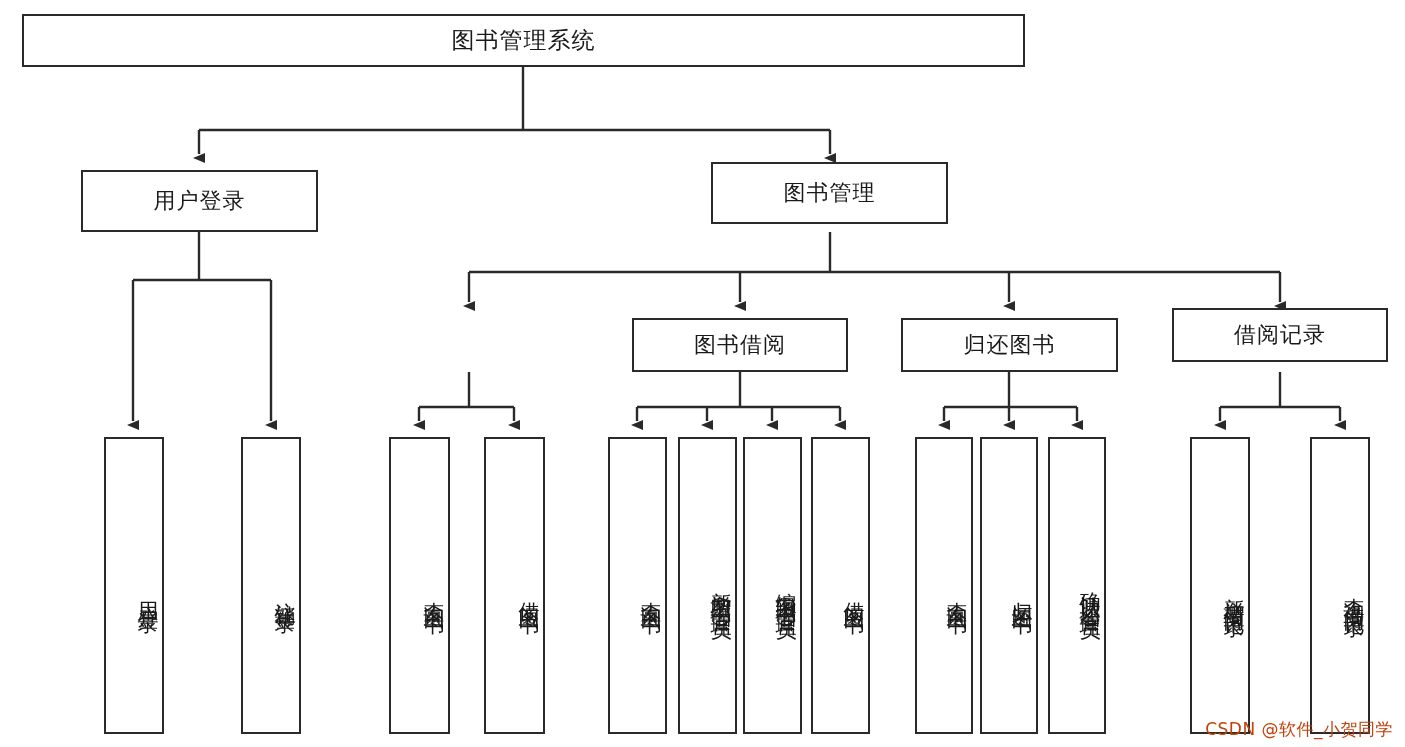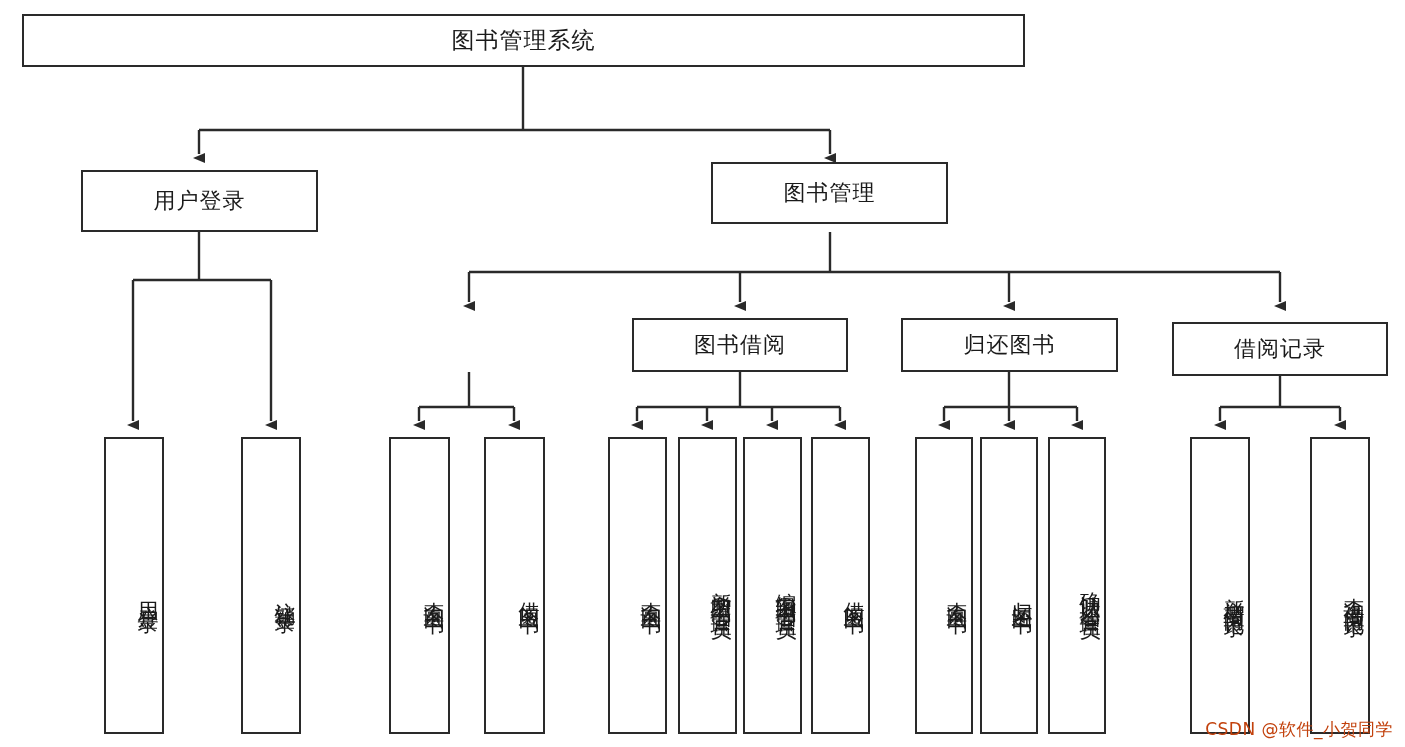--- a/index.html
+++ b/index.html
@@ -116,21 +116,21 @@
     </g>
   </svg>
 
   <div class="node h root" style="left:22px;top:14px;width:1003px;height:53px;">图书管理系统</div>
 
   <div class="node h" style="left:81px;top:170px;width:237px;height:62px;">用户登录</div>
   <div class="node h" style="left:711px;top:162px;width:237px;height:62px;">图书管理</div>
 
   <div class="node h" style="left:632px;top:318px;width:216px;height:54px;">图书借阅</div>
   <div class="node h" style="left:901px;top:318px;width:217px;height:54px;">归还图书</div>
-  <div class="node h" style="left:1172px;top:322px;width:216px;height:54px;">借阅记录</div>
+  <div class="node h" style="left:1172px;top:308px;width:216px;height:54px;">借阅记录</div>
 
   <div class="node v" style="left:104px;top:437px;width:60px;height:297px;">用户登录</div>
   <div class="node v" style="left:241px;top:437px;width:60px;height:297px;">注销登录</div>
   <div class="node v" style="left:389px;top:437px;width:61px;height:297px;">查询图书</div>
   <div class="node v" style="left:484px;top:437px;width:61px;height:297px;">借阅图书</div>
   <div class="node v" style="left:608px;top:437px;width:59px;height:297px;">查询图书</div>
   <div class="node v" style="left:678px;top:437px;width:59px;height:297px;">新增图书（管理员）</div>
   <div class="node v" style="left:743px;top:437px;width:59px;height:297px;">编辑图书（管理员）</div>
   <div class="node v" style="left:811px;top:437px;width:59px;height:297px;">借阅图书</div>
   <div class="node v" style="left:915px;top:437px;width:58px;height:297px;">查询图书</div>

